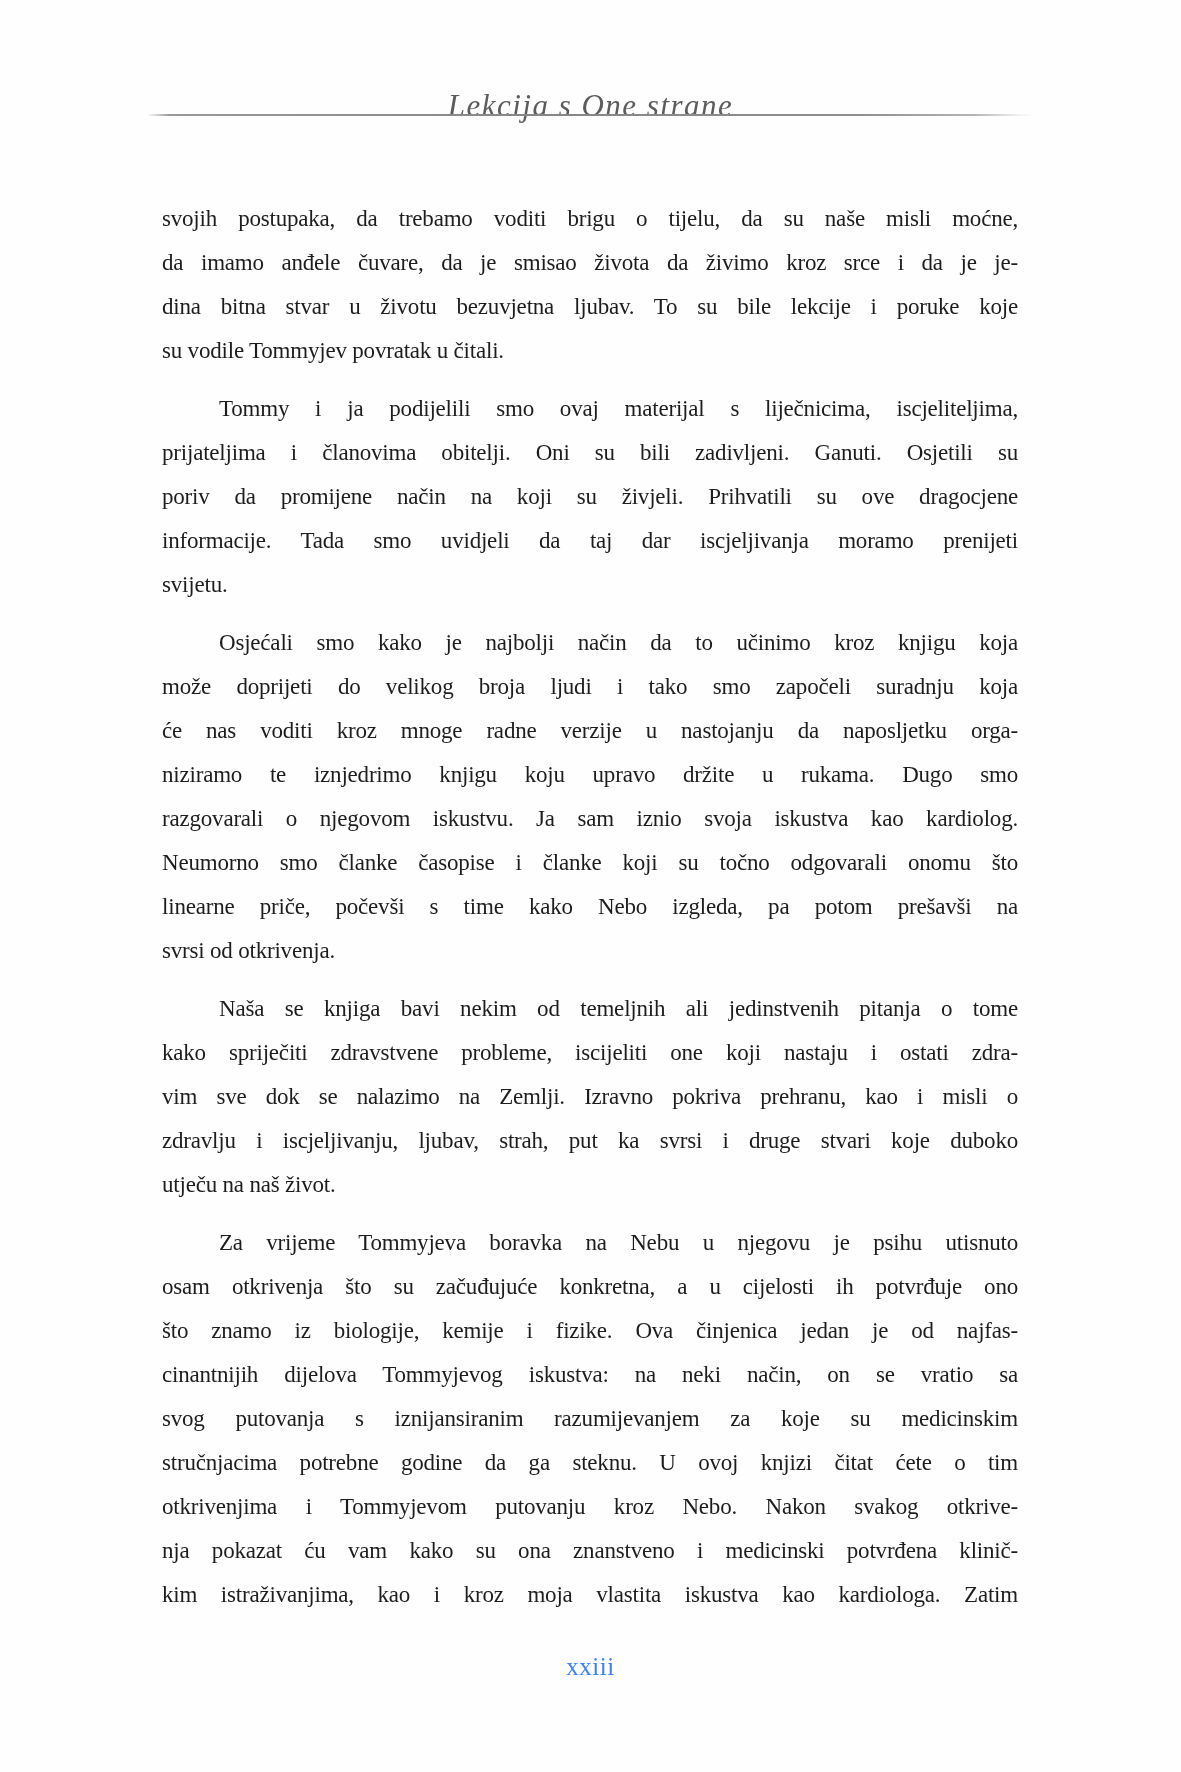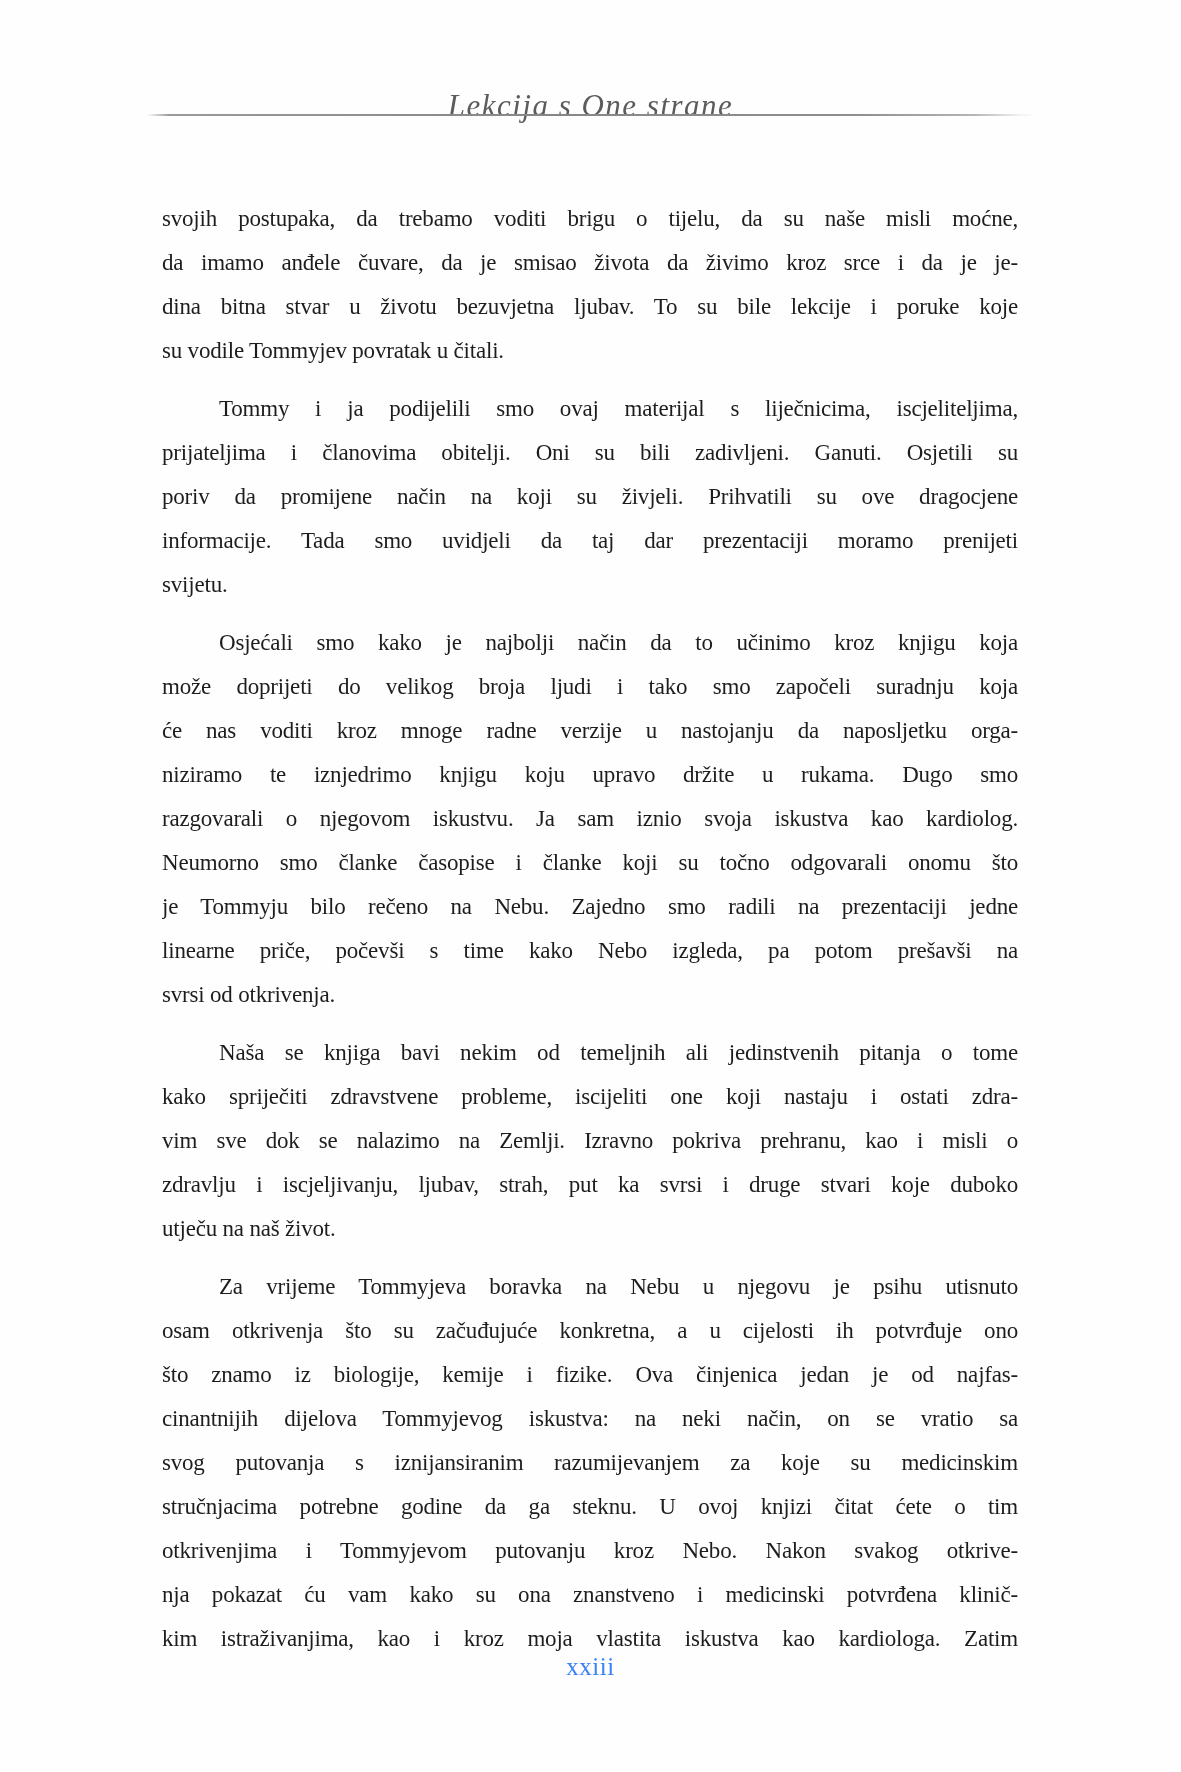--- a/index.html
+++ b/index.html
@@ -87,31 +87,30 @@
       <div class="paragraph">
         <div class="line">svojih postupaka, da trebamo voditi brigu o tijelu, da su naše misli moćne,</div>
         <div class="line">da imamo anđele čuvare, da je smisao života da živimo kroz srce i da je je-</div>
         <div class="line">dina bitna stvar u životu bezuvjetna ljubav. To su bile lekcije i poruke koje</div>
         <div class="line flush">su vodile Tommyjev povratak u čitali.</div>
       </div>
       <div class="paragraph">
         <div class="line indent">Tommy i ja podijelili smo ovaj materijal s liječnicima, iscjeliteljima,</div>
         <div class="line">prijateljima i članovima obitelji. Oni su bili zadivljeni. Ganuti. Osjetili su</div>
         <div class="line">poriv da promijene način na koji su živjeli. Prihvatili su ove dragocjene</div>
-        <div class="line">informacije. Tada smo uvidjeli da taj dar prezentaciji moramo prenijeti</div>
+        <div class="line">informacije. Tada smo uvidjeli da taj dar iscjeljivanja moramo prenijeti</div>
         <div class="line flush">svijetu.</div>
       </div>
       <div class="paragraph">
         <div class="line indent">Osjećali smo kako je najbolji način da to učinimo kroz knjigu koja</div>
         <div class="line">može doprijeti do velikog broja ljudi i tako smo započeli suradnju koja</div>
         <div class="line">će nas voditi kroz mnoge radne verzije u nastojanju da naposljetku orga-</div>
         <div class="line">niziramo te iznjedrimo knjigu koju upravo držite u rukama. Dugo smo</div>
         <div class="line">razgovarali o njegovom iskustvu. Ja sam iznio svoja iskustva kao kardiolog.</div>
         <div class="line">Neumorno smo članke časopise i članke koji su točno odgovarali onomu što</div>
-        <div class="line">je Tommyju bilo rečeno na Nebu. Zajedno smo radili na prezentaciji jedne</div>
         <div class="line">linearne priče, počevši s time kako Nebo izgleda, pa potom prešavši na</div>
         <div class="line flush">svrsi od otkrivenja.</div>
       </div>
       <div class="paragraph">
         <div class="line indent">Naša se knjiga bavi nekim od temeljnih ali jedinstvenih pitanja o tome</div>
         <div class="line">kako spriječiti zdravstvene probleme, iscijeliti one koji nastaju i ostati zdra-</div>
         <div class="line">vim sve dok se nalazimo na Zemlji. Izravno pokriva prehranu, kao i misli o</div>
         <div class="line">zdravlju i iscjeljivanju, ljubav, strah, put ka svrsi i druge stvari koje duboko</div>
         <div class="line flush">utječu na naš život.</div>
       </div>

